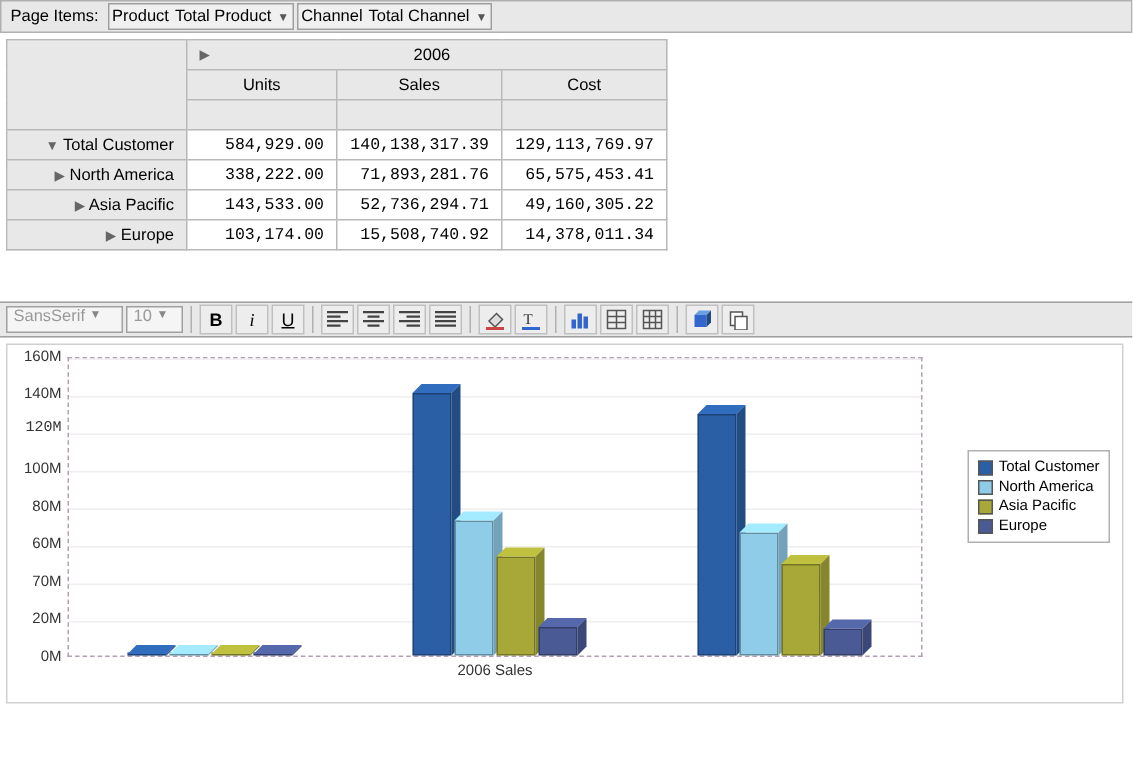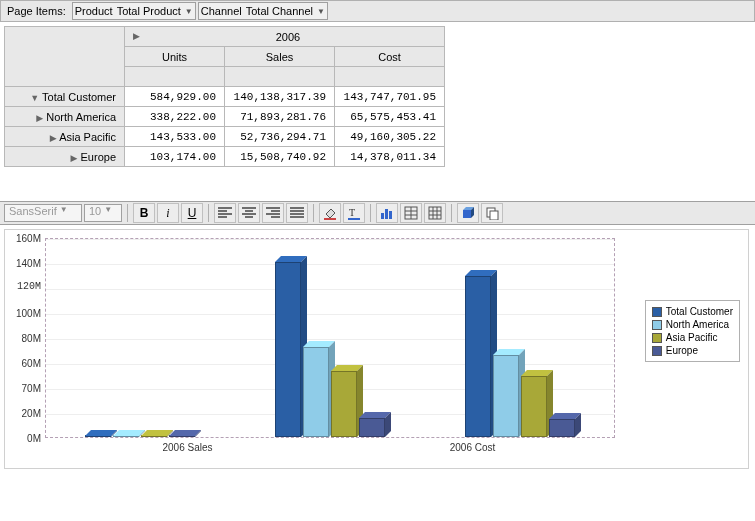--- a/index.html
+++ b/index.html
@@ -262,21 +262,21 @@
           <th></th>
           <th></th>
           <th></th>
         </tr>
   </tbody>
       <tbody id="pivot-body">
         <tr>
           <td class="rowhdr"><span class="tri">▼</span> Total Customer</td>
           <td class="num">584,929.00</td>
           <td class="num">140,138,317.39</td>
-          <td class="num">143,747,701.95</td>
+          <td class="num">129,113,769.97</td>
         </tr>
         <tr>
           <td class="rowhdr"><span class="tri">▶</span> North America</td>
           <td class="num">338,222.00</td>
           <td class="num">71,893,281.76</td>
           <td class="num">65,575,453.41</td>
         </tr>
         <tr>
           <td class="rowhdr"><span class="tri">▶</span> Asia Pacific</td>
           <td class="num">143,533.00</td>
@@ -459,21 +459,20 @@
         </div>
         <div class="bar3d" style="height: 17.9725px;">
           <div class="front" style="height: 17.9725px; background: rgb(74, 90, 149); border: 1px solid rgba(0, 0, 0, 0.3);"></div>
           <div class="top" style="top: -6px; background: rgb(74, 90, 149);"></div>
           <div class="side" style="height: 17.9725px; background: rgb(74, 90, 149);"></div>
         </div>
       </div>
     </div>
   <div class="x-labels" id="x-labels">
       <div class="x-label">2006 Sales</div>
-      <div class="x-label">2006 Cost</div>
     </div>
   <div class="legend" id="legend">
       <div class="legend-row">
         <span class="swatch" style="background: rgb(42, 95, 165);"></span>
         <span>Total Customer</span>
       </div>
       <div class="legend-row">
         <span class="swatch" style="background: rgb(143, 204, 232);"></span>
         <span>North America</span>
       </div>

